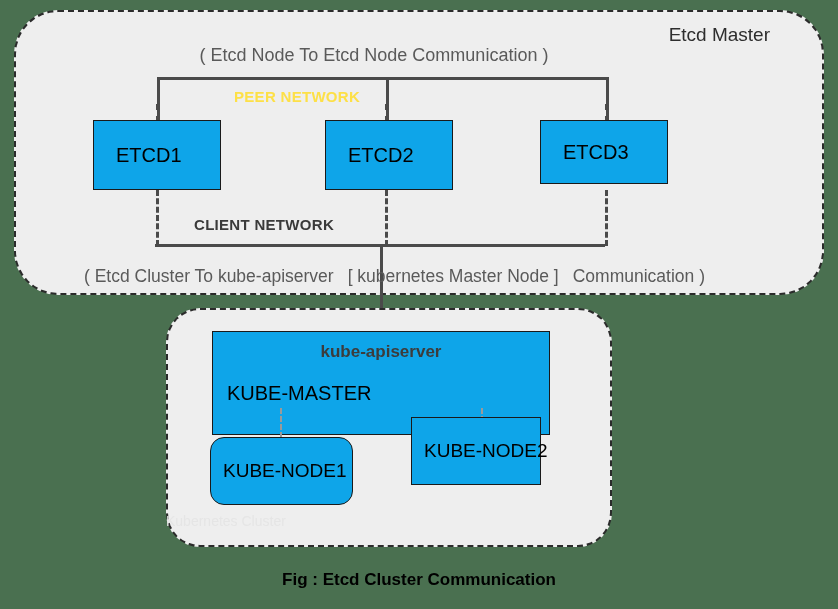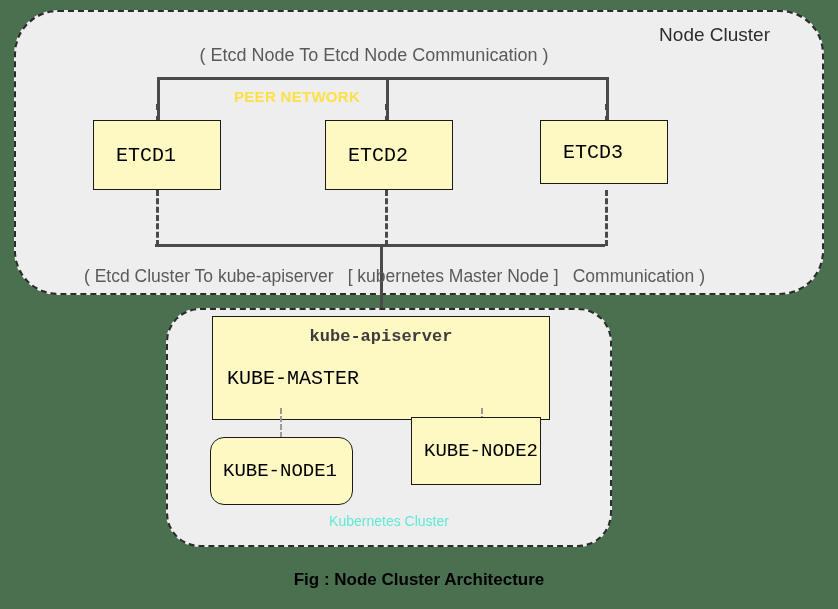--- a/index.html
+++ b/index.html
@@ -34,42 +34,41 @@
     left: 166px;
     top: 308px;
     width: 446px;
     height: 239px;
     border-radius: 34px;
   }
 
   
   .node-box {
     position: absolute;
-    background: #fef9c3;
+    background: #0ea5e9;
     border: 1.6px solid #1a1a1a;
     box-sizing: border-box;
     color: #000000;
     font-size: 20px;
-    font-family: Liberation Mono, monospace;
   }
   .node-label {
     position: absolute;
     left: 22px;
     top: 50%;
     transform: translateY(-50%);
     white-space: nowrap;
   }
 
   #etcd1 { left: 93px;  top: 120px; width: 128px; height: 70px; }
   #etcd2 { left: 325px; top: 120px; width: 128px; height: 70px; }
   #etcd3 { left: 540px; top: 120px; width: 128px; height: 64px; }
 
   #kube-master {
     left: 212px;
-    top: 316px;
+    top: 331px;
     width: 338px;
     height: 104px;
   }
   #kube-master .apiserver-title {
     position: absolute;
     top: 10px;
     left: 0;
     width: 100%;
     text-align: center;
     font-weight: bold;
@@ -175,42 +174,41 @@
     top: 254px;
     font-size: 17.5px;
     color: #5a5a5a;
     margin-top: 12px;
   }
   #client-comm-text .gap { display: inline-block; width: 14px; }
   #k8s-cluster-title {
     left: 166px;
     top: 513px;
     width: 446px;
-    text-align: center;
     font-size: 14px;
-    color: #5eead4;
+    color: #e5e5e5;
   }
   #figure-caption {
     left: 0;
     top: 570px;
     width: 838px;
     text-align: center;
     font-size: 17px;
     font-weight: bold;
     color: #000000;
   }
 </style>
 </head>
 <body>
 
 <div id="canvas">
 
   <div id="etcd-cluster-box" class="cluster-box"></div>
 
-  <div id="etcd-cluster-title" class="lbl">Node Cluster</div>
+  <div id="etcd-cluster-title" class="lbl">Etcd Master</div>
 
   <div id="peer-comm-text" class="lbl">( Etcd Node To Etcd Node Communication )</div>
 
   <div id="peer-bus" class="hline"></div>
   <div id="peer-drop-1" class="vline"></div>
   <div id="peer-drop-2" class="vline"></div>
   <div id="peer-drop-3" class="vline"></div>
   <div id="peer-stub-1" class="vdash"></div>
   <div id="peer-stub-2" class="vdash"></div>
   <div id="peer-stub-3" class="vdash"></div>
@@ -226,20 +224,21 @@
   <div id="etcd3" class="node-box">
     <span class="node-label">ETCD3</span>
   </div>
 
   <div id="client-drop-1" class="vdash"></div>
   <div id="client-drop-2" class="vdash"></div>
   <div id="client-drop-3" class="vdash"></div>
   <div id="client-bus" class="hline"></div>
   <div id="client-to-master" class="vline"></div>
 
+  <div id="client-network-label" class="lbl">CLIENT NETWORK</div>
 
   <div id="client-comm-text" class="lbl">
     <span>( Etcd Cluster To kube-apiserver</span><span class="gap"></span><span>[ kubernetes Master Node ]</span><span class="gap"></span><span>Communication )</span>
   </div>
 
   <div id="k8s-cluster-box" class="cluster-box"></div>
 
   <div id="kube-master" class="node-box">
     <span class="apiserver-title">kube-apiserver</span>
     <span class="master-label">KUBE-MASTER</span>
@@ -250,15 +249,15 @@
 
   <div id="kube-node1" class="node-box">
     <span class="node-label">KUBE-NODE1</span>
   </div>
   <div id="kube-node2" class="node-box">
     <span class="node-label">KUBE-NODE2</span>
   </div>
 
   <div id="k8s-cluster-title" class="lbl">Kubernetes Cluster</div>
 
-  <div id="figure-caption" class="lbl">Fig : Node Cluster Architecture</div>
+  <div id="figure-caption" class="lbl">Fig : Etcd Cluster Communication</div>
 
 </div>
 
 </body></html>

